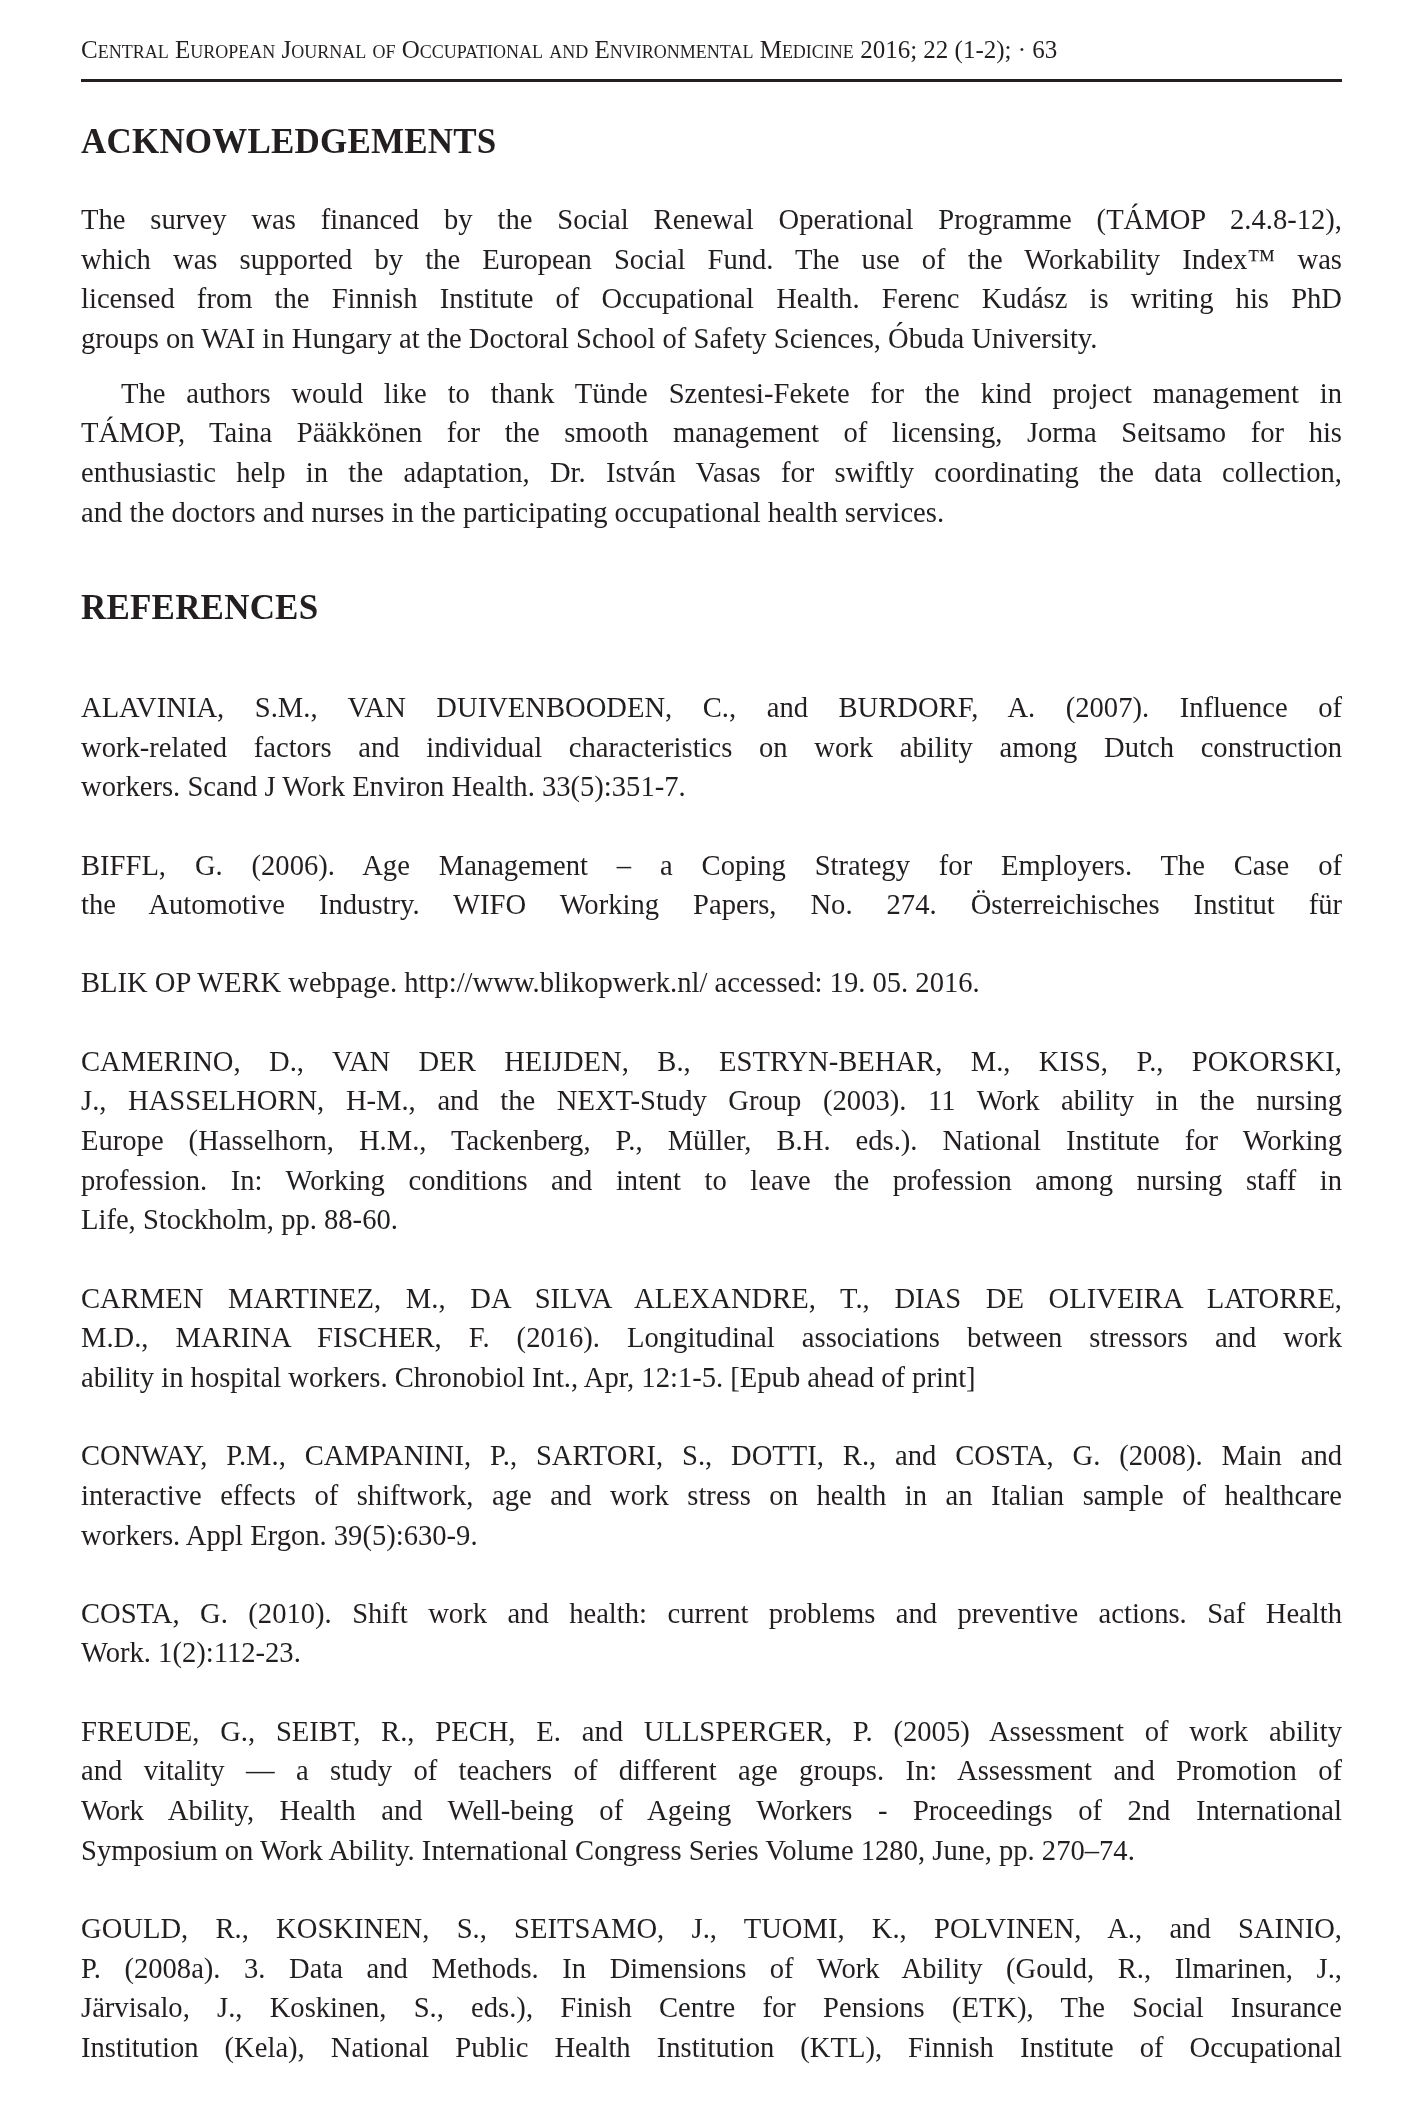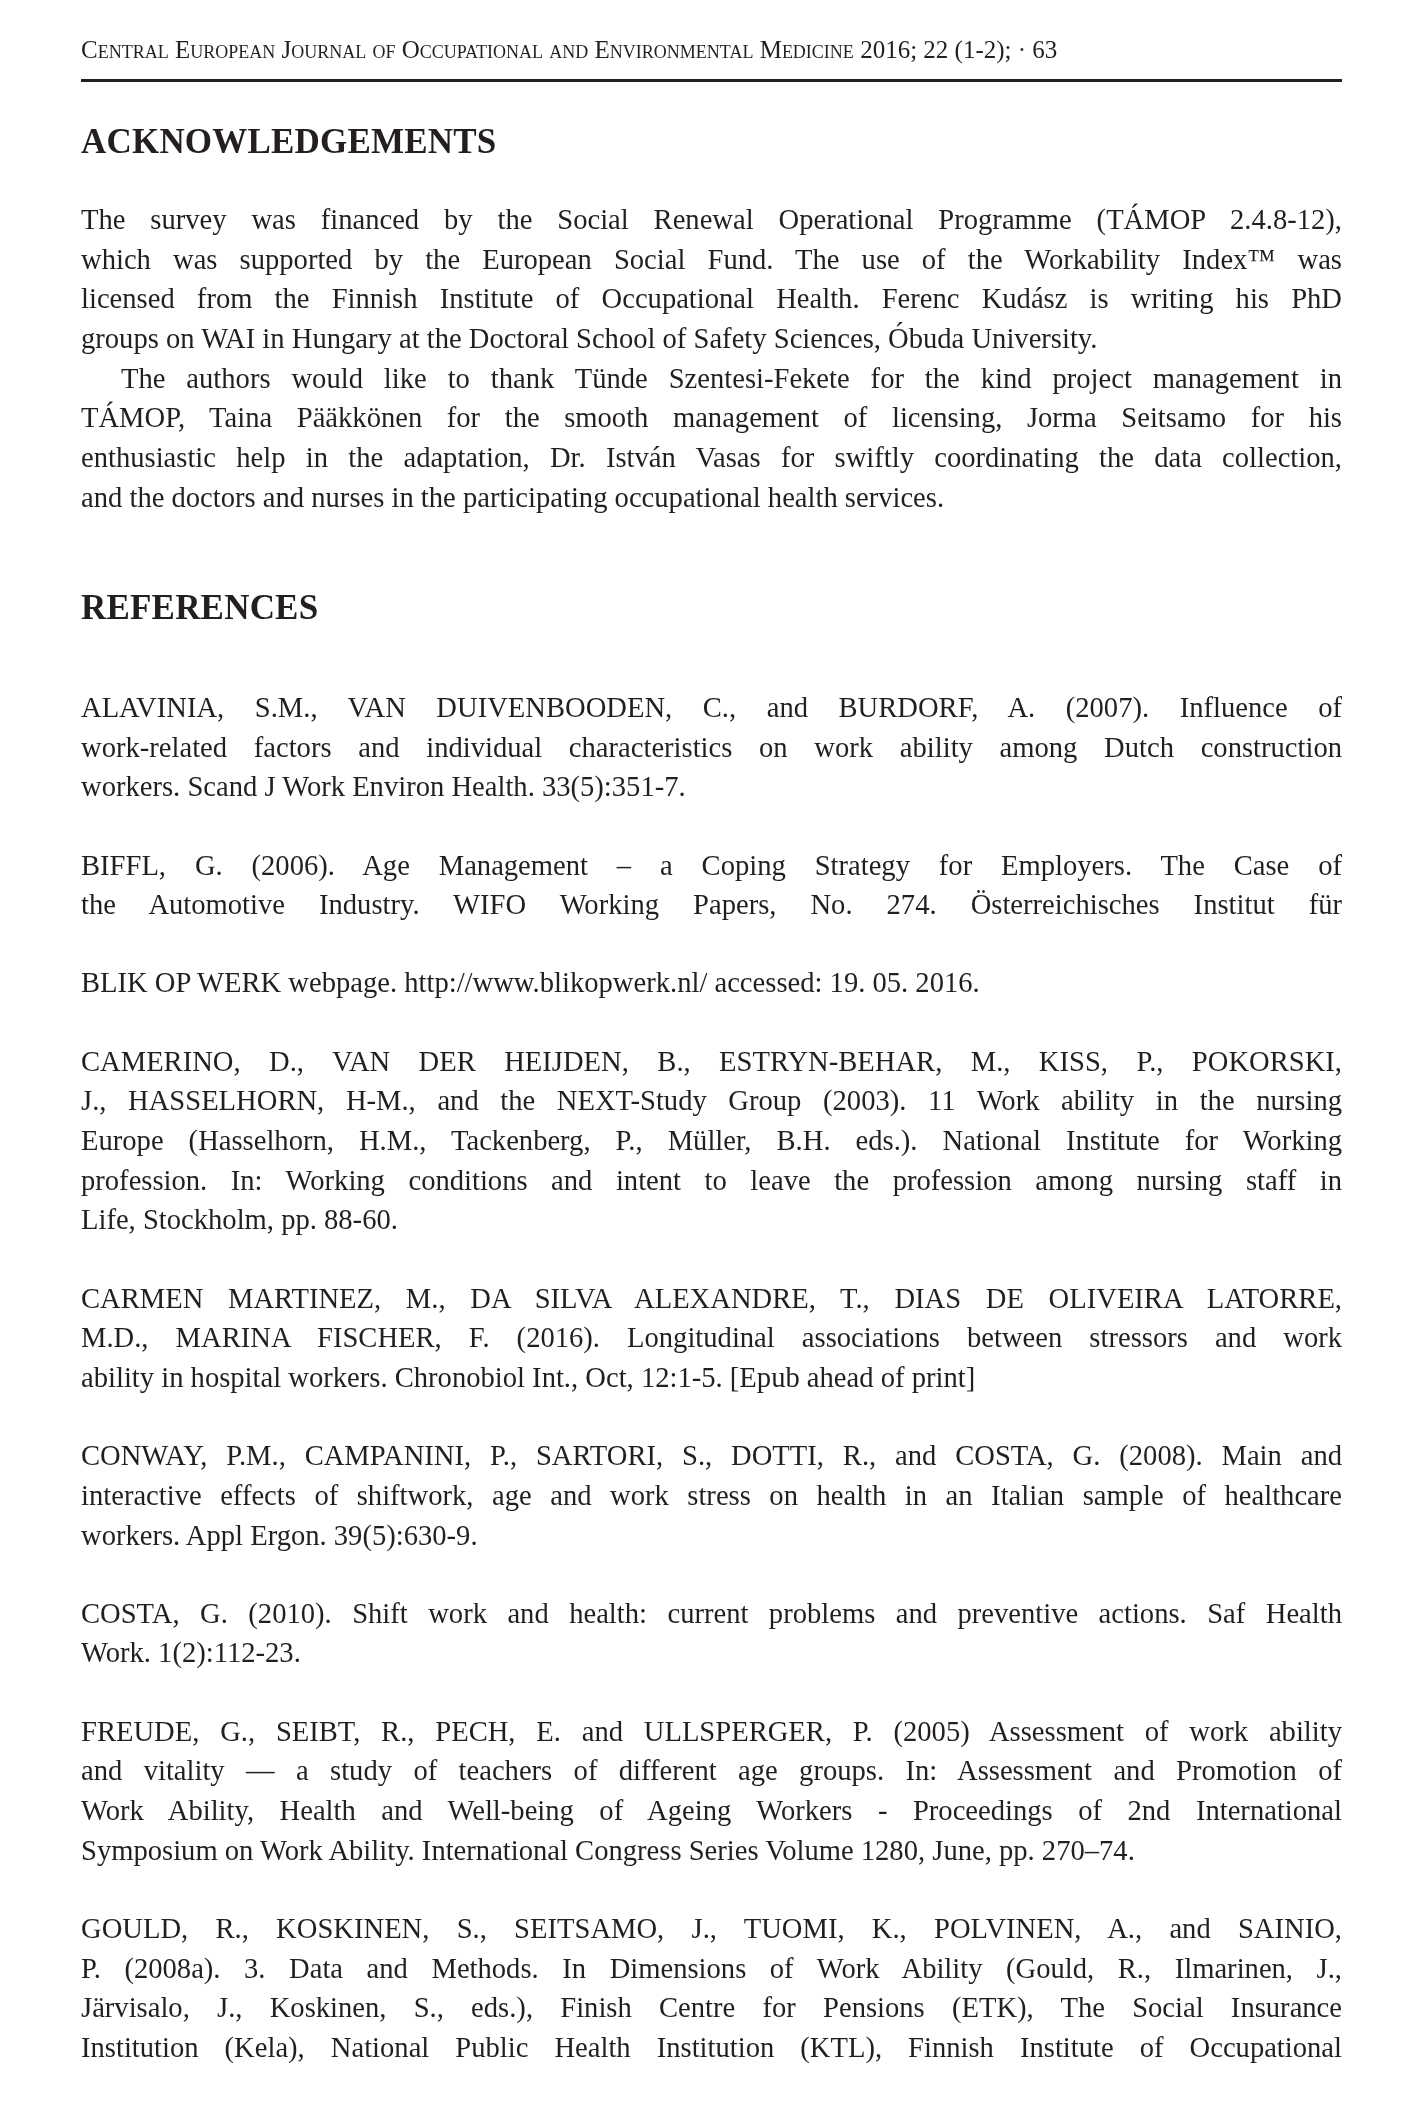--- a/index.html
+++ b/index.html
@@ -18,21 +18,21 @@
   .section-title {
     position: absolute; left: 81px; margin: 0; font-weight: bold;
     font-size: 35px; line-height: 40px; letter-spacing: 0.2px;
   }
   .block { position: absolute; left: 81px; width: 1261px; }
   .line {
     font-size: 28.6px; line-height: 39.7px; height: 39.7px; white-space: nowrap;
     text-align: justify; text-align-last: justify; overflow: visible;
   }
   .line.last { text-align-last: left; }
-  .line.indent { padding-left: 40px; }
+  .line.indent { padding-left: 40px; margin-top: 15px; }
   .refs { position: absolute; left: 81px; width: 1261px; top: 688px; }
   .ref { margin-bottom: 38.5px; }
 </style>
 </head>
 <body>
 
 <div class="running-head">
   <span>Central European Journal of Occupational and Environmental Medicine</span>
   <span>2016; 22 (1-2); · 63</span>
 </div>
@@ -73,21 +73,21 @@
   <div class="ref">
     <div class="line">CAMERINO, D., VAN DER HEIJDEN, B., ESTRYN-BEHAR, M., KISS, P., POKORSKI,</div>
     <div class="line">J., HASSELHORN, H-M., and the NEXT-Study Group (2003). 11 Work ability in the nursing</div>
     <div class="line">Europe (Hasselhorn, H.M., Tackenberg, P., Müller, B.H. eds.). National Institute for Working</div>
     <div class="line">profession. In: Working conditions and intent to leave the profession among nursing staff in</div>
     <div class="line last">Life, Stockholm, pp. 88-60.</div>
   </div>
   <div class="ref">
     <div class="line">CARMEN MARTINEZ, M., DA SILVA ALEXANDRE, T., DIAS DE OLIVEIRA LATORRE,</div>
     <div class="line">M.D., MARINA FISCHER, F. (2016). Longitudinal associations between stressors and work</div>
-    <div class="line last">ability in hospital workers. Chronobiol Int., Oct, 12:1-5. [Epub ahead of print]</div>
+    <div class="line last">ability in hospital workers. Chronobiol Int., Apr, 12:1-5. [Epub ahead of print]</div>
   </div>
   <div class="ref">
     <div class="line">CONWAY, P.M., CAMPANINI, P., SARTORI, S., DOTTI, R., and COSTA, G. (2008). Main and</div>
     <div class="line">interactive effects of shiftwork, age and work stress on health in an Italian sample of healthcare</div>
     <div class="line last">workers. Appl Ergon. 39(5):630-9.</div>
   </div>
   <div class="ref">
     <div class="line">COSTA, G. (2010). Shift work and health: current problems and preventive actions. Saf Health</div>
     <div class="line last">Work. 1(2):112-23.</div>
   </div>

